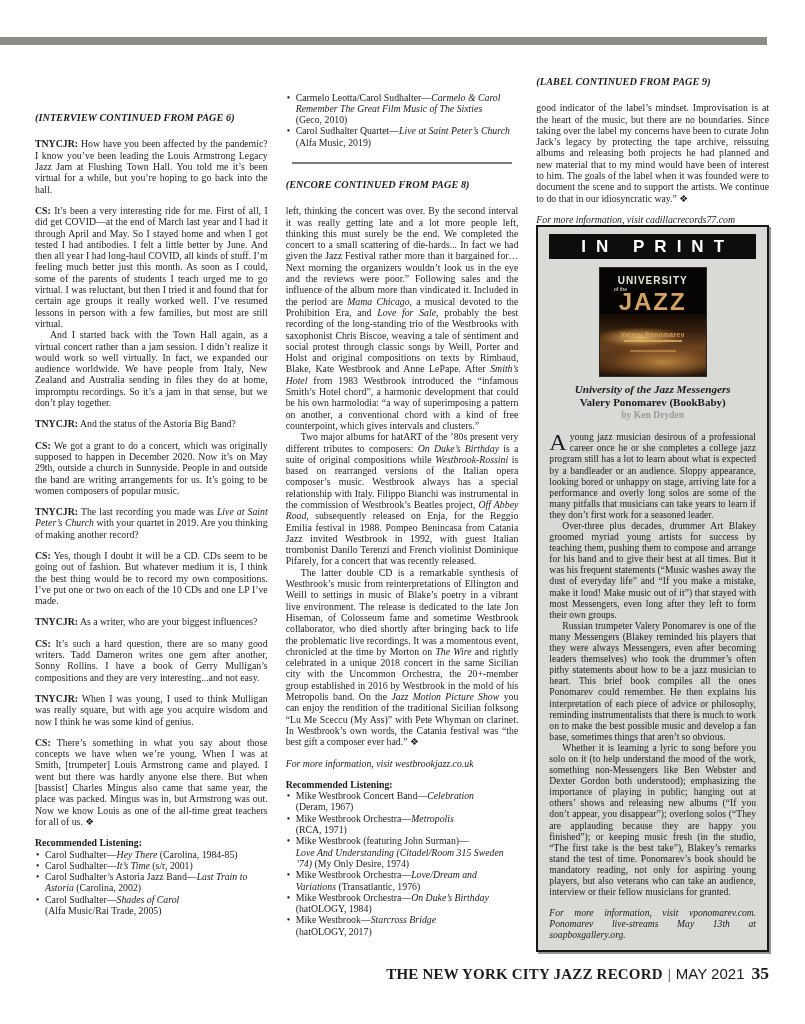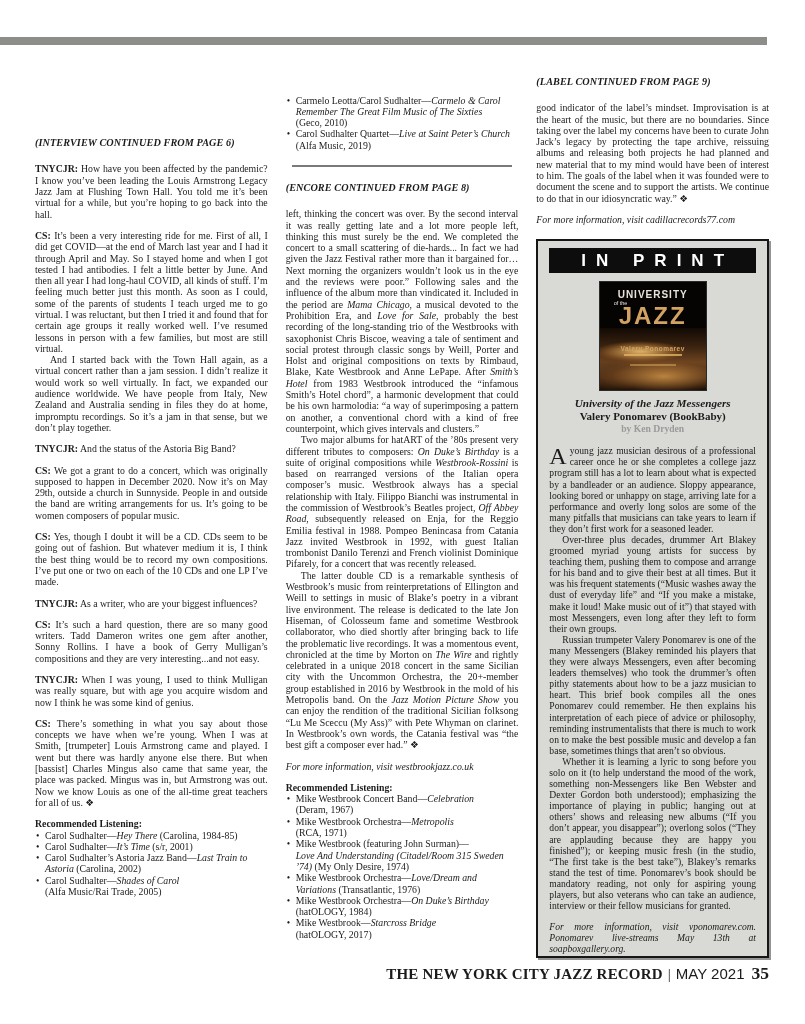--- a/index.html
+++ b/index.html
@@ -25,23 +25,23 @@
   .rule{height:2px;background:#7a7a78;margin:14px 6px 15px 6px;}
   .r-b{font-weight:700;}
   .r-i{font-style:italic;}
   .r-bi{font-weight:700;font-style:italic;}
   .cap{
     float:left;font-size:24px;line-height:20px;font-weight:400;
     margin:1px 3px 0 0;
   }
   
   .inprint{
-    margin-top:14px;background:#d9d9d6;border:2px solid #161616;
+    background:#d9d9d6;border:2px solid #161616;
     box-shadow:2px 2px 0 rgba(60,60,60,0.55);
-    padding:7px 11px 2px 11px;
+    padding:7px 11px 10px 11px;
   }
   .inprint-title{
     background:#0d0d0d;color:#ffffff;text-align:center;
     font-family:"Liberation Sans", sans-serif;font-weight:700;
     font-size:17px;line-height:25px;height:25px;letter-spacing:10px;
     text-indent:10px;margin-bottom:9px;
   }
   .cover{
     width:106px;height:108px;margin:0 auto 7px auto;background:#050403;
     position:relative;overflow:hidden;box-shadow:0 0 0 1px #2a2a2a;
@@ -87,20 +87,21 @@
   <div class="topbar"></div>
 
   <div class="content">
     <div class="col">
         <div class="blk kicker"><span class="r-bi">(INTERVIEW CONTINUED FROM PAGE 6)</span></div>
         <div class="blk para"><span class="r-b">TNYCJR:</span><span class="r-n"> How have you been affected by the pandemic? I know you’ve been leading the Louis Armstrong Legacy Jazz Jam at Flushing Town Hall. You told me it’s been virtual for a while, but you’re hoping to go back into the hall.</span></div>
         <div class="blk para"><span class="r-b">CS:</span><span class="r-n"> It’s been a very interesting ride for me. First of all, I did get COVID—at the end of March last year and I had it through April and May. So I stayed home and when I got tested I had antibodies. I felt a little better by June. And then all year I had long-haul COVID, all kinds of stuff. I’m feeling much better just this month. As soon as I could, some of the parents of students I teach urged me to go virtual. I was reluctant, but then I tried it and found that for certain age groups it really worked well. I’ve resumed lessons in person with a few families, but most are still virtual.</span></div>
         <div class="blk cont"><span class="r-n">And I started back with the Town Hall again, as a virtual concert rather than a jam session. I didn’t realize it would work so well virtually. In fact, we expanded our audience worldwide. We have people from Italy, New Zealand and Australia sending in files they do at home, impromptu recordings. So it’s a jam in that sense, but we don’t play together.</span></div>
         <div class="blk para"><span class="r-b">TNYCJR:</span><span class="r-n"> And the status of the Astoria Big Band?</span></div>
         <div class="blk para"><span class="r-b">CS:</span><span class="r-n"> We got a grant to do a concert, which was originally supposed to happen in December 2020. Now it’s on May 29th, outside a church in Sunnyside. People in and outside the band are writing arrangements for us. It’s going to be women composers of popular music.</span></div>
+        <div class="blk para"><span class="r-b">TNYCJR:</span><span class="r-n"> The last recording you made was </span><span class="r-i">Live at Saint Peter’s Church</span><span class="r-n"> with your quartet in 2019. Are you thinking of making another record?</span></div>
         <div class="blk para"><span class="r-b">CS:</span><span class="r-n"> Yes, though I doubt it will be a CD. CDs seem to be going out of fashion. But whatever medium it is, I think the best thing would be to record my own compositions. I’ve put one or two on each of the 10 CDs and one LP I’ve made.</span></div>
         <div class="blk para"><span class="r-b">TNYCJR:</span><span class="r-n"> As a writer, who are your biggest influences?</span></div>
         <div class="blk para"><span class="r-b">CS:</span><span class="r-n"> It’s such a hard question, there are so many good writers. Tadd Dameron writes one gem after another, Sonny Rollins. I have a book of Gerry Mulligan’s compositions and they are very interesting...and not easy.</span></div>
         <div class="blk para"><span class="r-b">TNYCJR:</span><span class="r-n"> When I was young, I used to think Mulligan was really square, but with age you acquire wisdom and now I think he was some kind of genius.</span></div>
         <div class="blk para"><span class="r-b">CS:</span><span class="r-n"> There’s something in what you say about those concepts we have when we’re young. When I was at Smith, [trumpeter] Louis Armstrong came and played. I went but there was hardly anyone else there. But when [bassist] Charles Mingus also came that same year, the place was packed. Mingus was in, but Armstrong was out. Now we know Louis as one of the all-time great teachers for all of us. ❖</span></div>
         <div class="blk listhead"><span class="r-b">Recommended Listening:</span></div>
         <div class="blk bullet"><span class="r-n">Carol Sudhalter—</span><span class="r-i">Hey There</span><span class="r-n"> (Carolina, 1984-85)</span></div>
         <div class="blk bullet"><span class="r-n">Carol Sudhalter—</span><span class="r-i">It’s Time</span><span class="r-n"> (s/r, 2001)</span></div>
         <div class="blk bullet"><span class="r-n">Carol Sudhalter’s Astoria Jazz Band—</span><span class="r-i">Last Train to Astoria</span><span class="r-n"> (Carolina, 2002)</span></div>
         <div class="blk bullet"><span class="r-n">Carol Sudhalter—</span><span class="r-i">Shades of Carol</span><br><span class="r-n">(Alfa Music/Rai Trade, 2005)</span></div>

